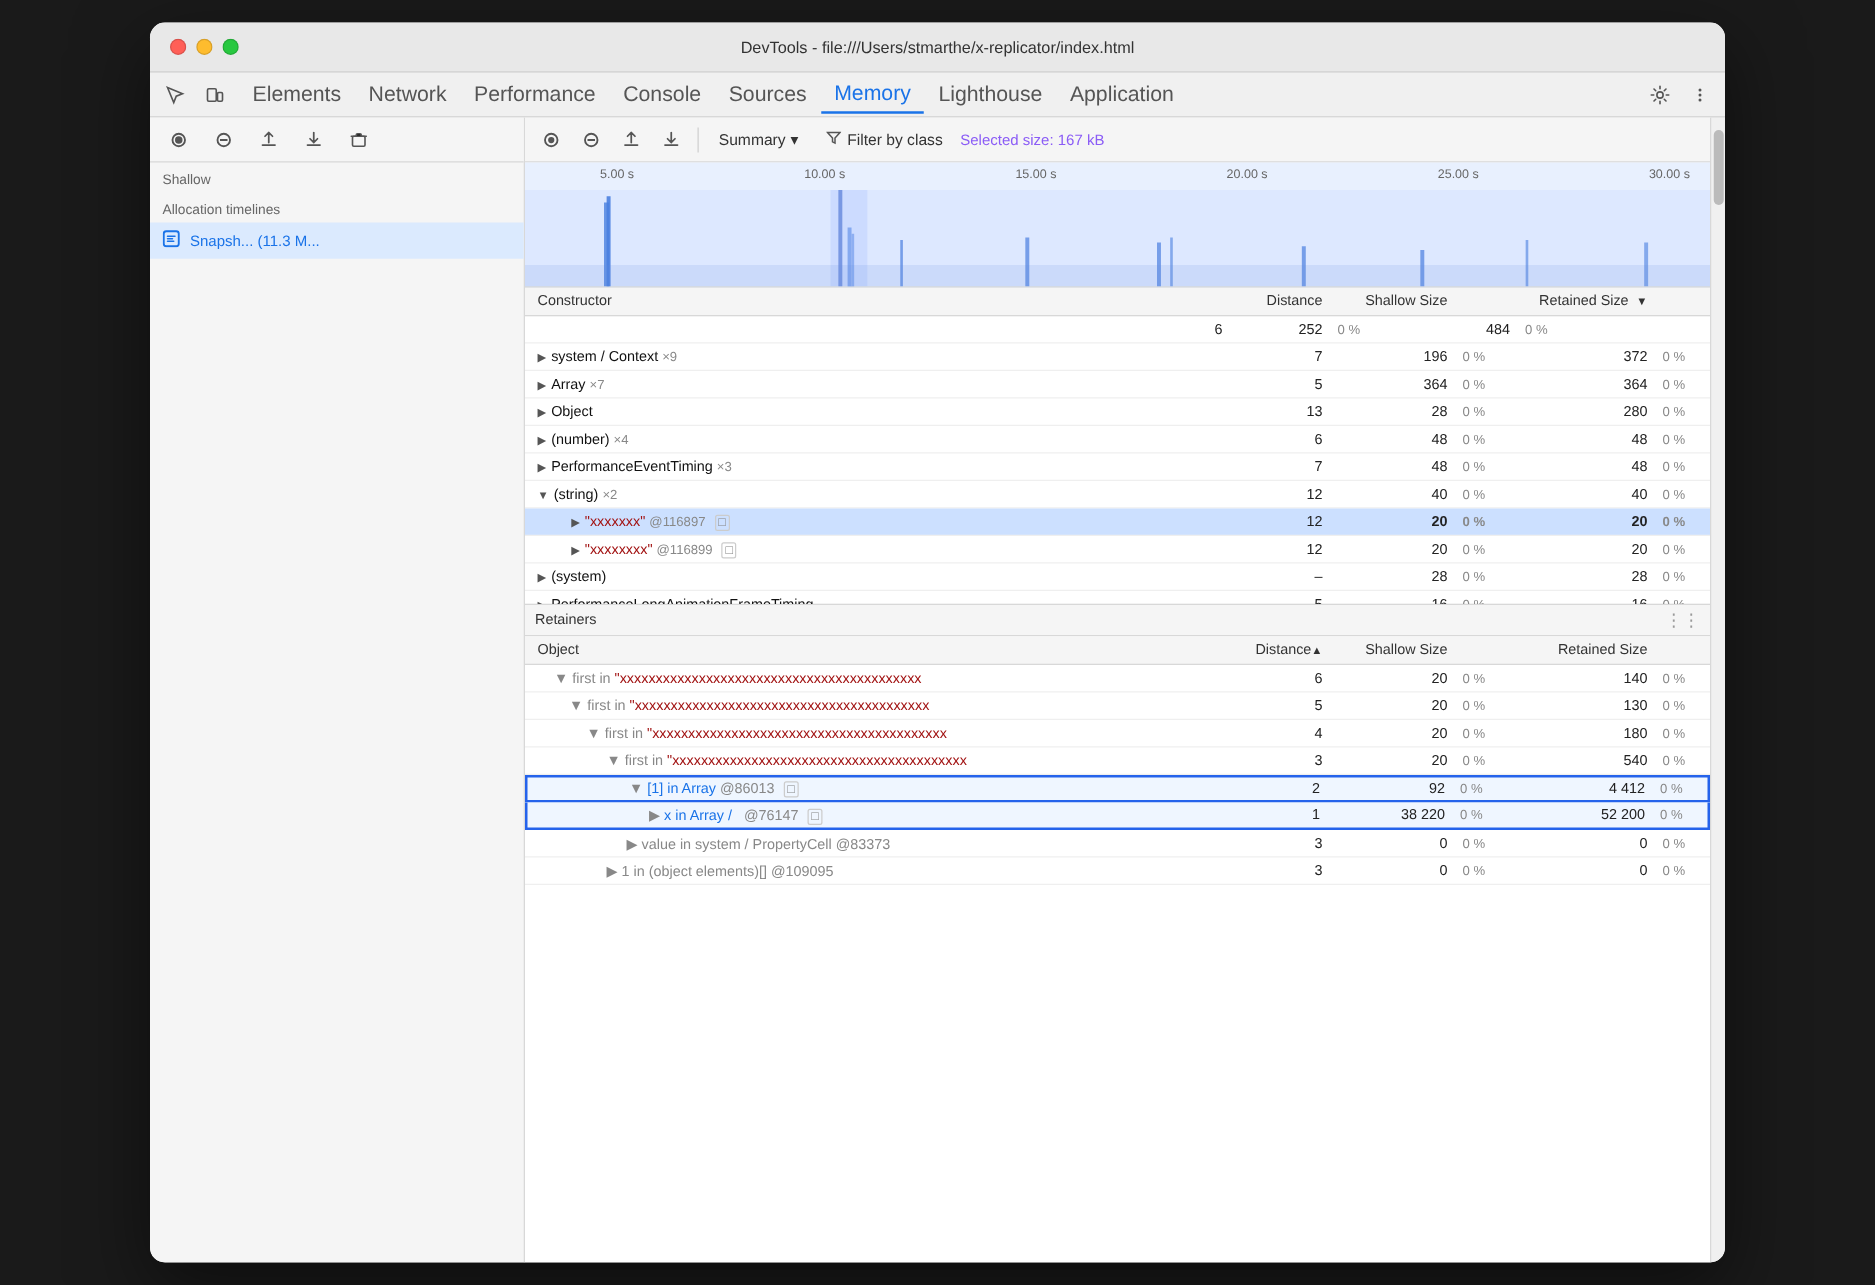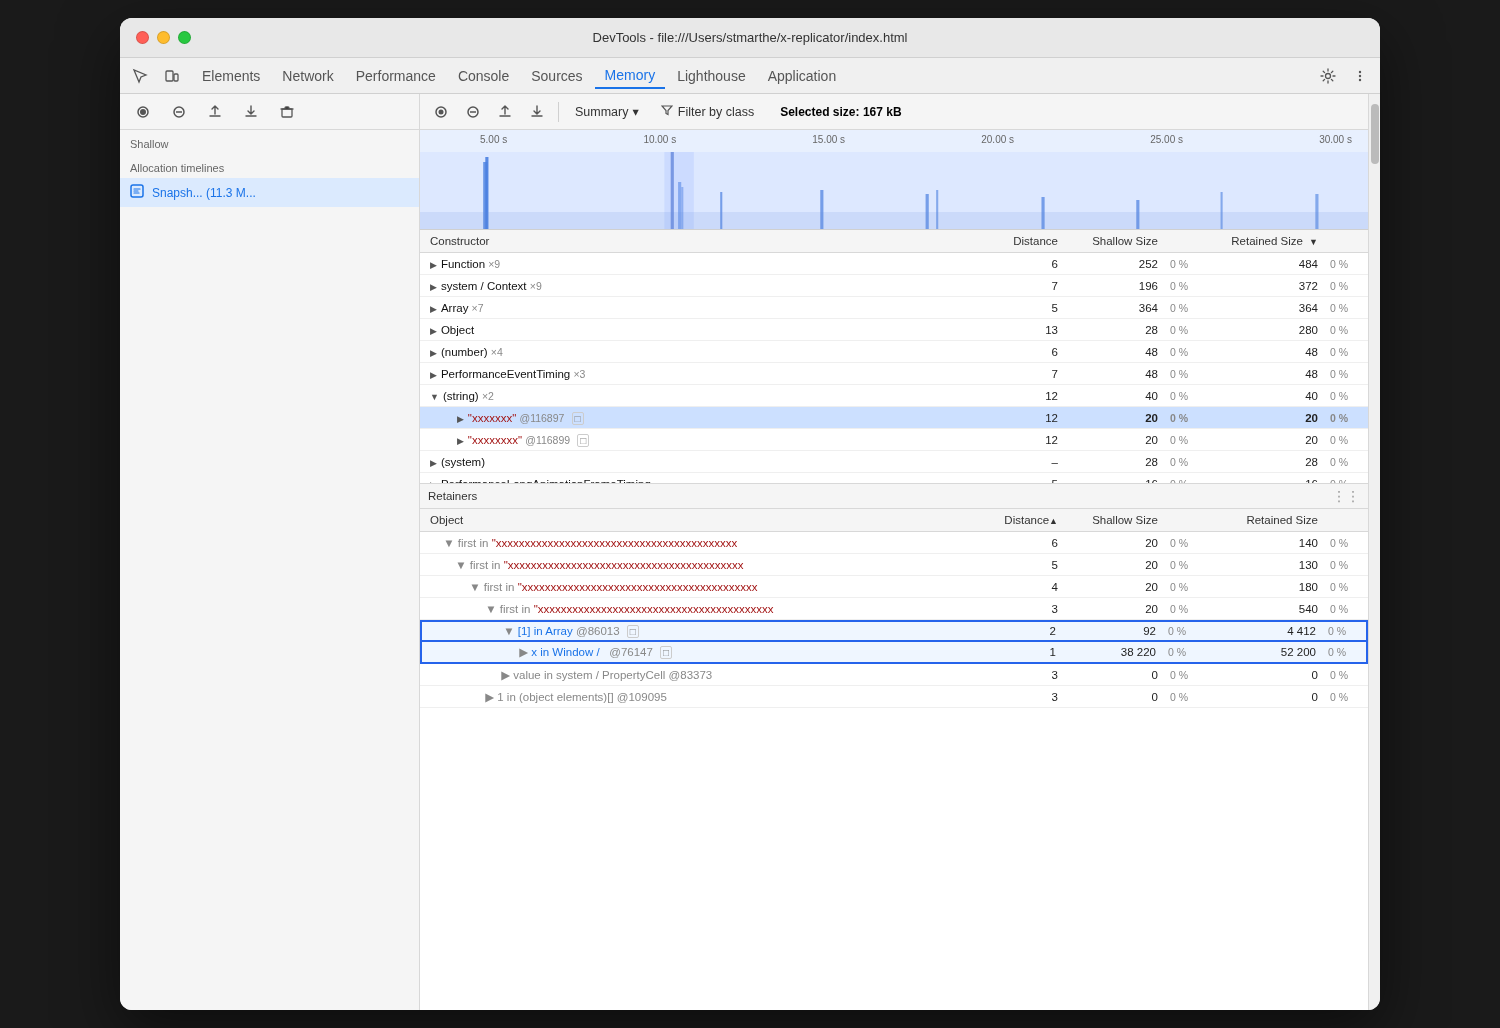--- a/index.html
+++ b/index.html
@@ -83,21 +83,21 @@
       border-radius: 3px;
     }
     .nav-tabs {
       display: flex;
       align-items: center;
       gap: 2px;
       flex: 1;
     }
     .nav-tab {
       padding: 4px 10px;
-      font-size: 14px;
+      font-size: 17px;
       color: #555;
       cursor: pointer;
       border-radius: 4px;
       white-space: nowrap;
     }
     .nav-tab.active {
       color: #1a73e8;
       border-bottom: 2px solid #1a73e8;
       border-radius: 0;
       font-weight: 500;
@@ -210,23 +210,22 @@
       padding: 3px 8px;
       border: none;
       background: none;
       cursor: pointer;
       font-size: 12.5px;
       color: #333;
     }
     .filter-icon { font-size: 12px; color: #555; }
     .selected-size {
       font-size: 12px;
-      color: #000000;
-      margin-left: 12px;
-      font-weight: bold;
+      color: #8b5cf6;
+      margin-left: 0;
     }
     
     .timeline-container {
       height: 100px;
       background: #e8f0fe;
       border-bottom: 1px solid #d0d0d0;
       position: relative;
       flex-shrink: 0;
       overflow: hidden;
     }
@@ -566,21 +565,20 @@
           <div class="th th-right">Distance</div>
           <div class="th th-right" style="cursor:pointer">Shallow Size</div>
           <div class="th"></div>
           <div class="th th-right" style="cursor:pointer">Retained Size <span class="th-sort-indicator">▼</span></div>
           <div class="th"></div>
         </div>
 
         <div class="table-body" style="max-height: 230px;">
 
           <div class="table-row">
-            <div class="td"><span class="expand-arrow">▶</span><span class="constructor-name">Function</span> <span class="constructor-count">×9</span></div>
             <div class="td td-right">6</div>
             <div class="td td-right">252</div>
             <div class="td td-percent">0 %</div>
             <div class="td td-right">484</div>
             <div class="td td-percent">0 %</div>
           </div>
 
           <div class="table-row">
             <div class="td"><span class="expand-arrow">▶</span><span class="constructor-name">system / Context</span> <span class="constructor-count">×9</span></div>
             <div class="td td-right">7</div>
@@ -744,21 +742,21 @@
             <div class="td td-right">2</div>
             <div class="td td-right">92</div>
             <div class="td td-percent">0 %</div>
             <div class="td td-right">4 412</div>
             <div class="td td-percent">0 %</div>
           </div>
 
           <div class="retainer-row" style="border: 2px solid #2563eb; border-top: none; background: #eff6ff;">
             <div class="td">
               <span style="display:inline-block; width:84px;"></span>
-              <span class="first-in">▶ </span><span class="window-link">x in Window /</span>&nbsp;&nbsp;&nbsp;<span style="color:#888">@76147</span> <span class="copy-icon">□</span>
+              <span class="first-in">▶ </span><span class="window-link">x in Array /</span>&nbsp;&nbsp;&nbsp;<span style="color:#888">@76147</span> <span class="copy-icon">□</span>
             </div>
             <div class="td td-right">1</div>
             <div class="td td-right">38 220</div>
             <div class="td td-percent">0 %</div>
             <div class="td td-right">52 200</div>
             <div class="td td-percent">0 %</div>
           </div>
 
           <div class="retainer-row">
             <div class="td">

